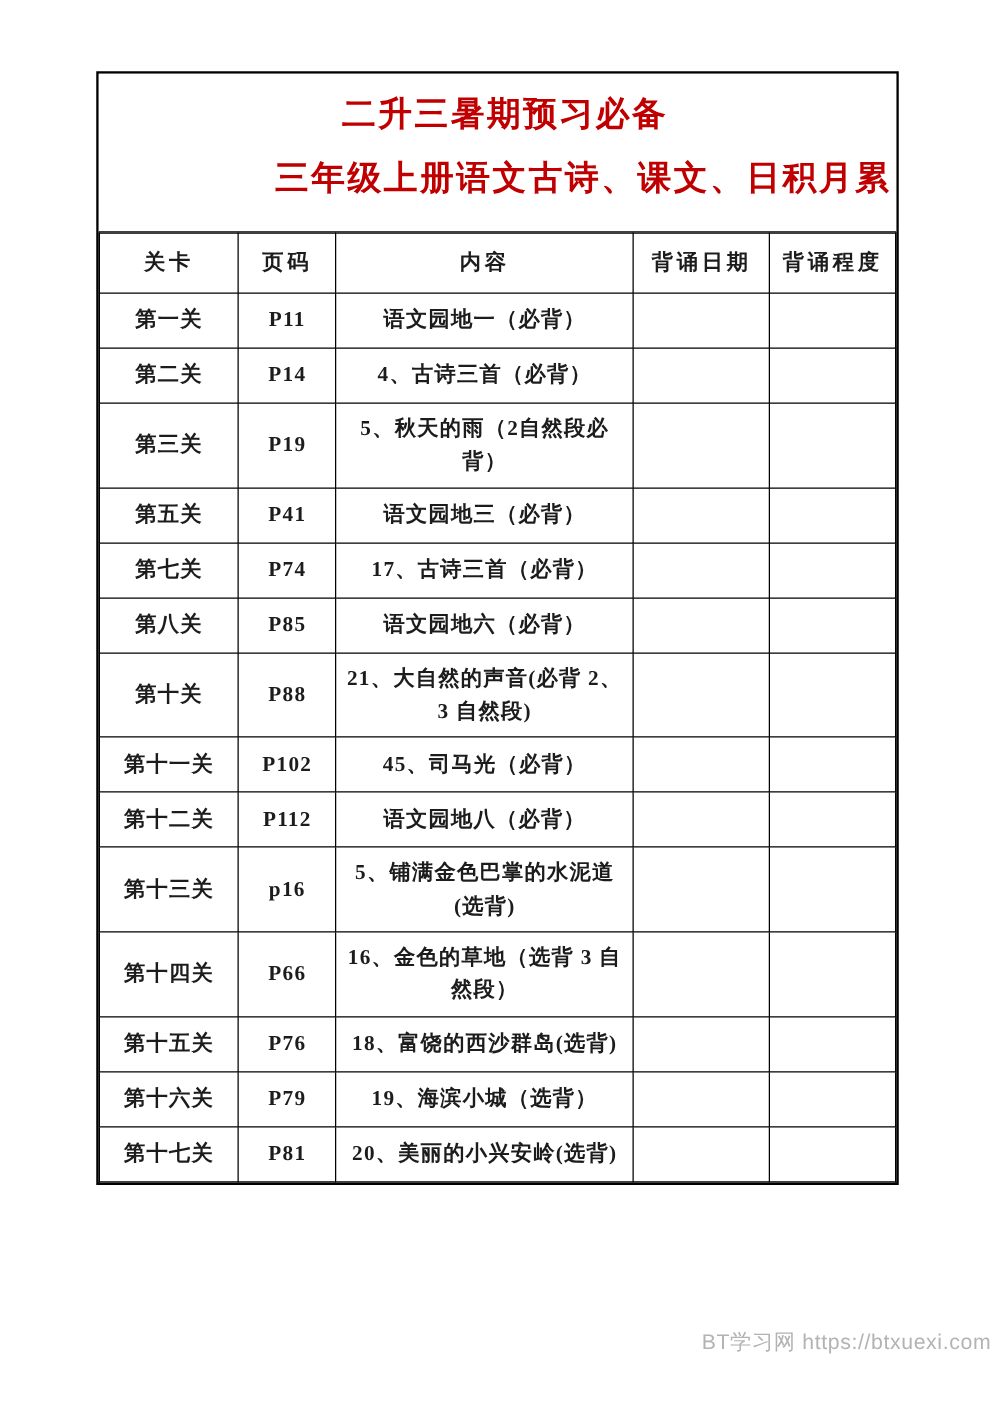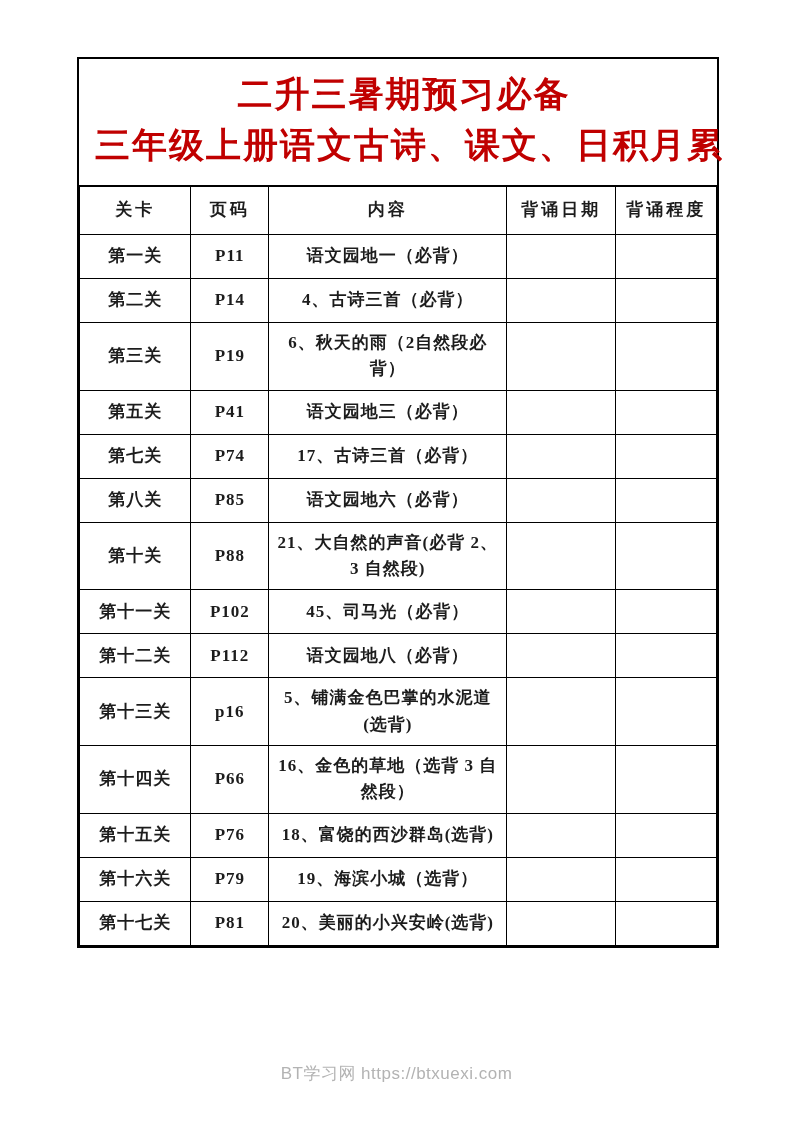--- a/index.html
+++ b/index.html
@@ -22,24 +22,24 @@
     width: 642px;
     border: 2px solid #000000;
   }
   .title-block {
     border-bottom: 1px solid #000000;
     padding: 10px 4px 14px 4px;
     text-align: center;
     background: #ffffff;
   }
   .title-line1, .title-line2 {
-    font-family: Liberation Serif, serif;
+    font-family: Liberation Mono, monospace;
     font-weight: 900;
     color: #c00000;
-    font-size: 35px;
+    font-size: 27px;
     line-height: 51px;
     letter-spacing: 2px;
     white-space: nowrap;
     margin-left: 12px;
   }
   table.doc-table {
     width: 100%;
     border-collapse: collapse;
     table-layout: fixed;
   }
@@ -66,21 +66,21 @@
   .col-level  { width: 17.5%; }
   .col-page   { width: 12.2%; }
   .col-content{ width: 37.4%; }
   .col-date   { width: 17.1%; }
   .col-degree { width: 15.8%; }
   .footer {
     position: absolute;
     left: 0;
     top: 1062px;
     width: 100%;
-    text-align: center;
+    text-align: right;
     font-family: "Liberation Sans", "DejaVu Sans", sans-serif;
     font-size: 17px;
     color: #b3b3b3;
     letter-spacing: 0.5px;
   }
 </style>
 </head>
 <body>
 
 <div class="page">
@@ -120,21 +120,21 @@
           <tr>
             <td>第二关</td>
             <td>P14</td>
             <td>4、古诗三首（必背）</td>
             <td></td>
             <td></td>
           </tr>
           <tr>
             <td>第三关</td>
             <td>P19</td>
-            <td>6、秋天的雨（2自然段必背）</td>
+            <td>5、秋天的雨（2自然段必背）</td>
             <td></td>
             <td></td>
           </tr>
           <tr>
             <td>第五关</td>
             <td>P41</td>
             <td>语文园地三（必背）</td>
             <td></td>
             <td></td>
           </tr>

